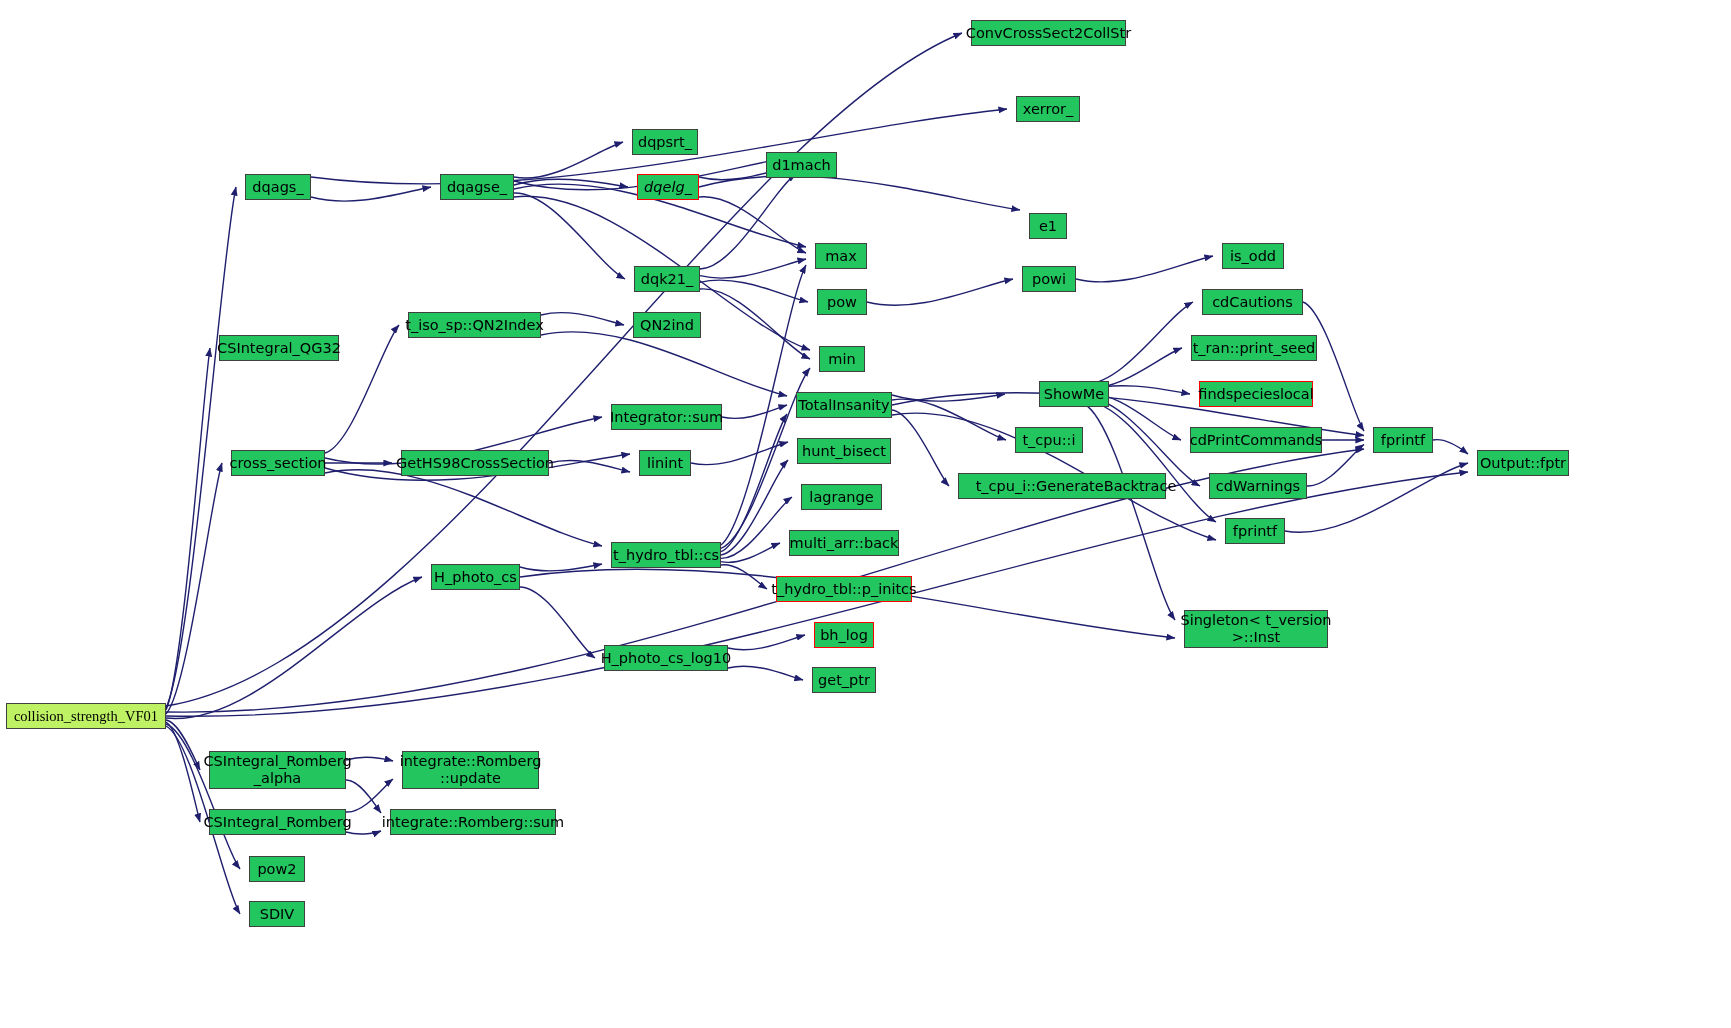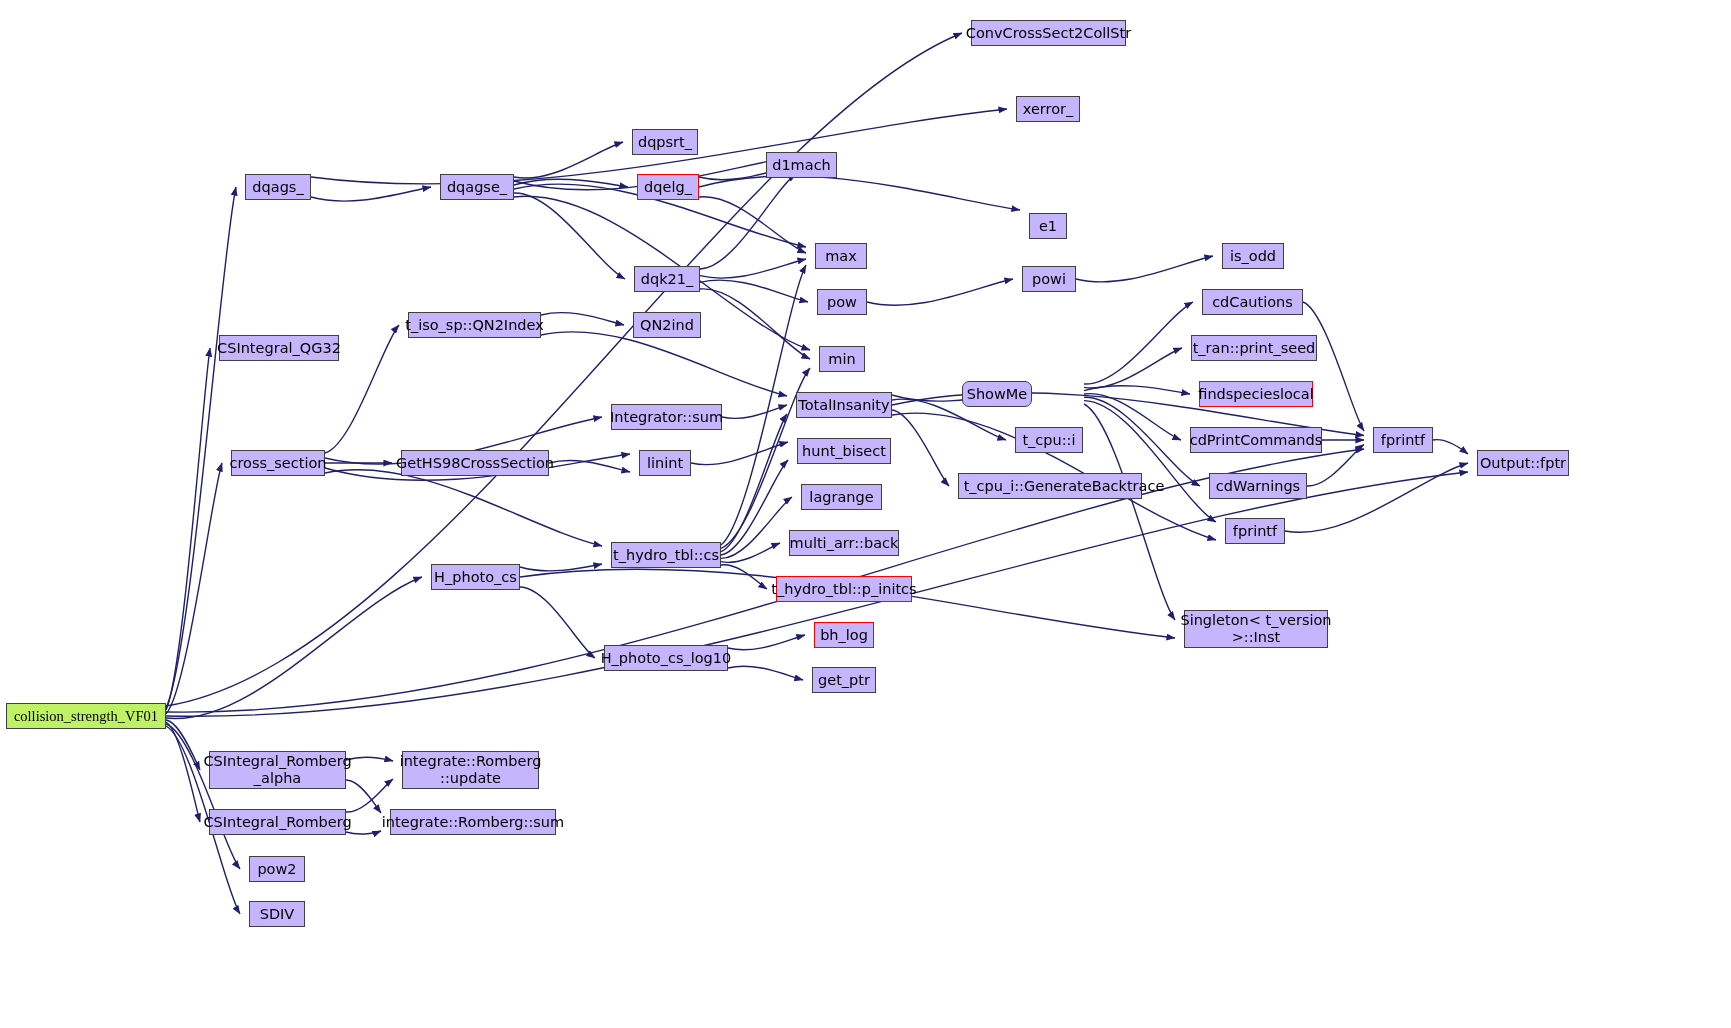--- a/index.html
+++ b/index.html
@@ -1,20 +1,20 @@
 <!DOCTYPE html>
 <html><head>
 <meta charset="utf-8">
 <style>
   html,body{margin:0;padding:0;background:#ffffff;}
   #canvas{position:relative;width:1731px;height:1028px;background:#ffffff;
           font-family:"DejaVu Sans","Liberation Sans",sans-serif;}
   svg#edges{position:absolute;left:0;top:0;width:1731px;height:1028px;overflow:visible;}
   .node{position:absolute;box-sizing:border-box;display:flex;align-items:center;
-        justify-content:center;text-align:center;background:#c4b5fd;
+        justify-content:center;text-align:center;background:#22c55e;
         border:1px solid #404040;color:#000000;font-size:14.5px;line-height:1.12;
         white-space:pre;}
   .node.red{border-color:#ff0000;}
   .node.root{background:#bef264;border-color:#404040;font-family:Liberation Serif, serif;}
   .node.two-line{line-height:1.18;}
 </style>
 </head>
 <body>
 
 <div id="canvas">
@@ -99,46 +99,46 @@
       </g>
   </svg>
   <div id="node-layer">
       <div class="node root" style="left: 6px; top: 703px; width: 160px; height: 26px;">collision_strength_VF01</div>
       <div class="node" style="left: 971px; top: 20px; width: 155px; height: 26px;">ConvCrossSect2CollStr</div>
       <div class="node" style="left: 1016px; top: 96px; width: 64px; height: 26px;">xerror_</div>
       <div class="node" style="left: 632px; top: 129px; width: 66px; height: 26px;">dqpsrt_</div>
       <div class="node" style="left: 766px; top: 152px; width: 71px; height: 26px;">d1mach</div>
       <div class="node" style="left: 245px; top: 174px; width: 66px; height: 26px; text-align: center;">dqags_</div>
       <div class="node" style="left: 440px; top: 174px; width: 74px; height: 26px;">dqagse_</div>
-      <div class="node red" style="left: 637px; top: 174px; width: 62px; height: 26px;">dqelg_</div>
+      <div class="node red" style="left: 637px; top: 174px; width: 62px; height: 26px; font-style: italic;">dqelg_</div>
       <div class="node" style="left: 1029px; top: 213px; width: 38px; height: 26px;">e1</div>
       <div class="node" style="left: 815px; top: 243px; width: 52px; height: 26px;">max</div>
       <div class="node" style="left: 1222px; top: 243px; width: 62px; height: 26px;">is_odd</div>
       <div class="node" style="left: 634px; top: 266px; width: 66px; height: 26px;">dqk21_</div>
       <div class="node" style="left: 1022px; top: 266px; width: 54px; height: 26px;">powi</div>
       <div class="node" style="left: 817px; top: 289px; width: 50px; height: 26px;">pow</div>
       <div class="node" style="left: 1202px; top: 289px; width: 101px; height: 26px;">cdCautions</div>
       <div class="node" style="left: 408px; top: 312px; width: 133px; height: 26px;">t_iso_sp::QN2Index</div>
       <div class="node" style="left: 633px; top: 312px; width: 68px; height: 26px;">QN2ind</div>
       <div class="node" style="left: 1191px; top: 335px; width: 126px; height: 26px;">t_ran::print_seed</div>
       <div class="node" style="left: 219px; top: 335px; width: 120px; height: 26px;">CSIntegral_QG32</div>
       <div class="node" style="left: 819px; top: 346px; width: 46px; height: 26px;">min</div>
       <div class="node red" style="left: 1199px; top: 381px; width: 114px; height: 26px;">findspecieslocal</div>
-      <div class="node" style="left: 962px; top: 381px; width: 70px; height: 26px; border-radius: 7px;">ShowMe</div>
+      <div class="node" style="left: 1039px; top: 381px; width: 70px; height: 26px;">ShowMe</div>
       <div class="node" style="left: 796px; top: 392px; width: 96px; height: 26px;">TotalInsanity</div>
       <div class="node" style="left: 611px; top: 404px; width: 111px; height: 26px;">Integrator::sum</div>
       <div class="node" style="left: 1373px; top: 427px; width: 60px; height: 26px;">fprintf</div>
       <div class="node" style="left: 1190px; top: 427px; width: 132px; height: 26px;">cdPrintCommands</div>
       <div class="node" style="left: 1015px; top: 427px; width: 68px; height: 26px;">t_cpu::i</div>
       <div class="node" style="left: 797px; top: 438px; width: 94px; height: 26px;">hunt_bisect</div>
       <div class="node" style="left: 231px; top: 450px; width: 94px; height: 26px;">cross_section</div>
       <div class="node" style="left: 401px; top: 450px; width: 148px; height: 26px;">GetHS98CrossSection</div>
       <div class="node" style="left: 639px; top: 450px; width: 52px; height: 26px;">linint</div>
       <div class="node" style="left: 1477px; top: 450px; width: 92px; height: 26px;">Output::fptr</div>
-      <div class="node" style="left: 958px; top: 473px; width: 184px; height: 26px; padding-left: 28px;">t_cpu_i::GenerateBacktrace</div>
+      <div class="node" style="left: 958px; top: 473px; width: 208px; height: 26px; padding-left: 28px;">t_cpu_i::GenerateBacktrace</div>
       <div class="node" style="left: 1209px; top: 473px; width: 98px; height: 26px;">cdWarnings</div>
       <div class="node" style="left: 801px; top: 484px; width: 81px; height: 26px;">lagrange</div>
       <div class="node" style="left: 1225px; top: 518px; width: 60px; height: 26px;">fprintf</div>
       <div class="node" style="left: 789px; top: 530px; width: 110px; height: 26px;">multi_arr::back</div>
       <div class="node" style="left: 611px; top: 542px; width: 110px; height: 26px;">t_hydro_tbl::cs</div>
       <div class="node" style="left: 431px; top: 564px; width: 89px; height: 26px;">H_photo_cs</div>
       <div class="node red" style="left: 776px; top: 576px; width: 136px; height: 26px;">t_hydro_tbl::p_initcs</div>
       <div class="node two-line" style="left: 1184px; top: 610px; width: 144px; height: 38px;">Singleton&lt; t_version
 &gt;::Inst</div>
       <div class="node red" style="left: 814px; top: 622px; width: 60px; height: 26px;">bh_log</div>

